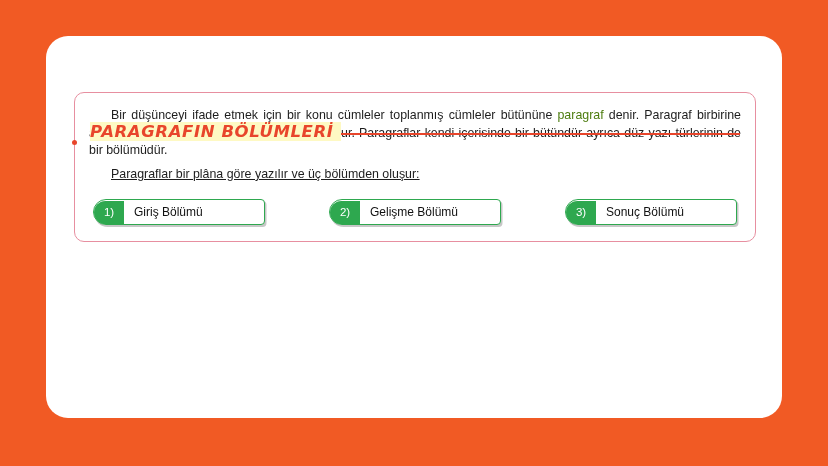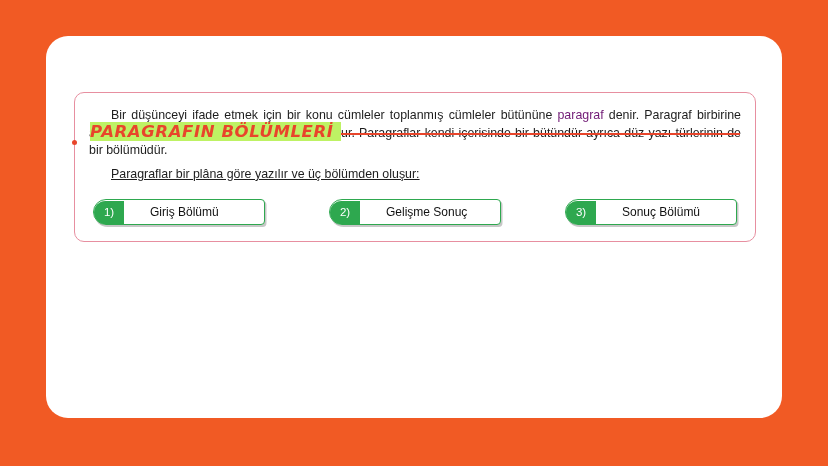--- a/index.html
+++ b/index.html
@@ -41,21 +41,21 @@
     width: 650px;
   }
   .title {
     font-family: "DejaVu Sans", sans-serif;
     font-style: italic;
     font-weight: bold;
     font-size: 16.5px;
     letter-spacing: 0.6px;
     color: #E8452B;
     white-space: nowrap;
-    background: #bef264;
+    background: #fef9c3;
     padding-right: 8px;
   }
   .title-rule {
     flex: 1;
     height: 2px;
     background: #E8452B;
     margin-top: 4px;
   }
   .bullet {
     position: absolute;
@@ -68,21 +68,21 @@
   }
   .para {
     font-size: 12.4px;
     line-height: 1.42;
     color: #1d1d1d;
     text-align: justify;
     margin: 0 0 4px 0;
     text-indent: 22px;
   }
   .para .highlight {
-    color: #701a75;
+    color: #4d7c0f;
   }
   .para2 {
     font-size: 12.4px;
     line-height: 1.42;
     color: #1d1d1d;
     margin: 6px 0 0 0;
     text-indent: 22px;
     text-decoration: underline;
   }
   .sections {
@@ -115,42 +115,42 @@
     color: #ffffff;
     font-size: 11.5px;
     display: flex;
     align-items: center;
     justify-content: center;
     flex: 0 0 auto;
   }
   .chip-label {
     font-size: 12px;
     color: #111111;
-    padding-left: 26px;
+    padding-left: 10px;
   }
 </style>
 </head>
 <body>
 
 <div class="slide">
 
   <div class="content-box">
     <p class="para">
       <span>Bir düşünceyi ifade etmek için bir konu cümleler toplanmış cümleler bütününe </span><span class="highlight">paragraf</span><span> denir. Paragraf birbirine anlam ve biçim olarak bağlı cümlelerden oluşur. Paragraflar kendi içerisinde bir bütündür ayrıca düz yazı türlerinin de bir bölümüdür.</span>
     </p>
     <p class="para2">Paragraflar bir plâna göre yazılır ve üç bölümden oluşur:</p>
 
     <div class="sections">
       <div class="section-chip flat-right">
         <div class="chip-num">1)</div>
         <div class="chip-label">Giriş Bölümü</div>
       </div>
       <div class="section-chip flat-right">
         <div class="chip-num">2)</div>
-        <div class="chip-label">Gelişme Sonuç</div>
+        <div class="chip-label">Gelişme Bölümü</div>
       </div>
       <div class="section-chip flat-right">
         <div class="chip-num">3)</div>
         <div class="chip-label">Sonuç Bölümü</div>
       </div>
     </div>
   </div>
 
   <div class="title-row">
     <div class="title">PARAGRAFIN BÖLÜMLERİ</div>

